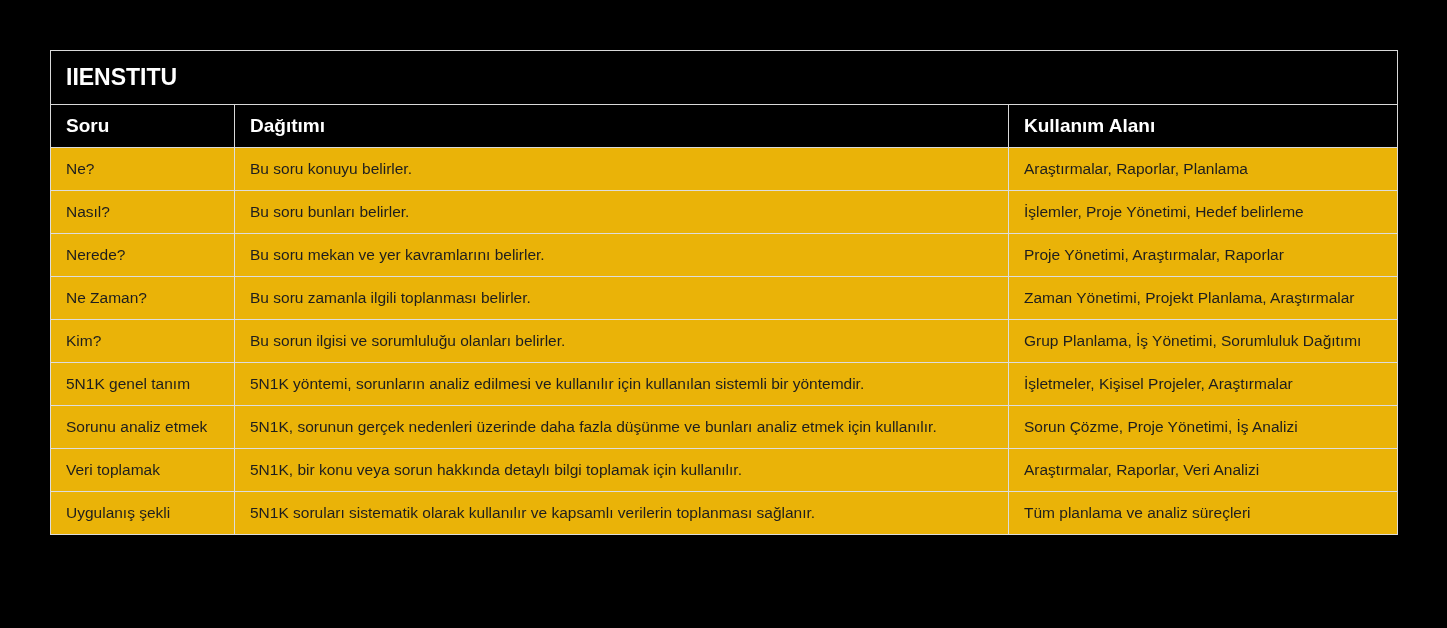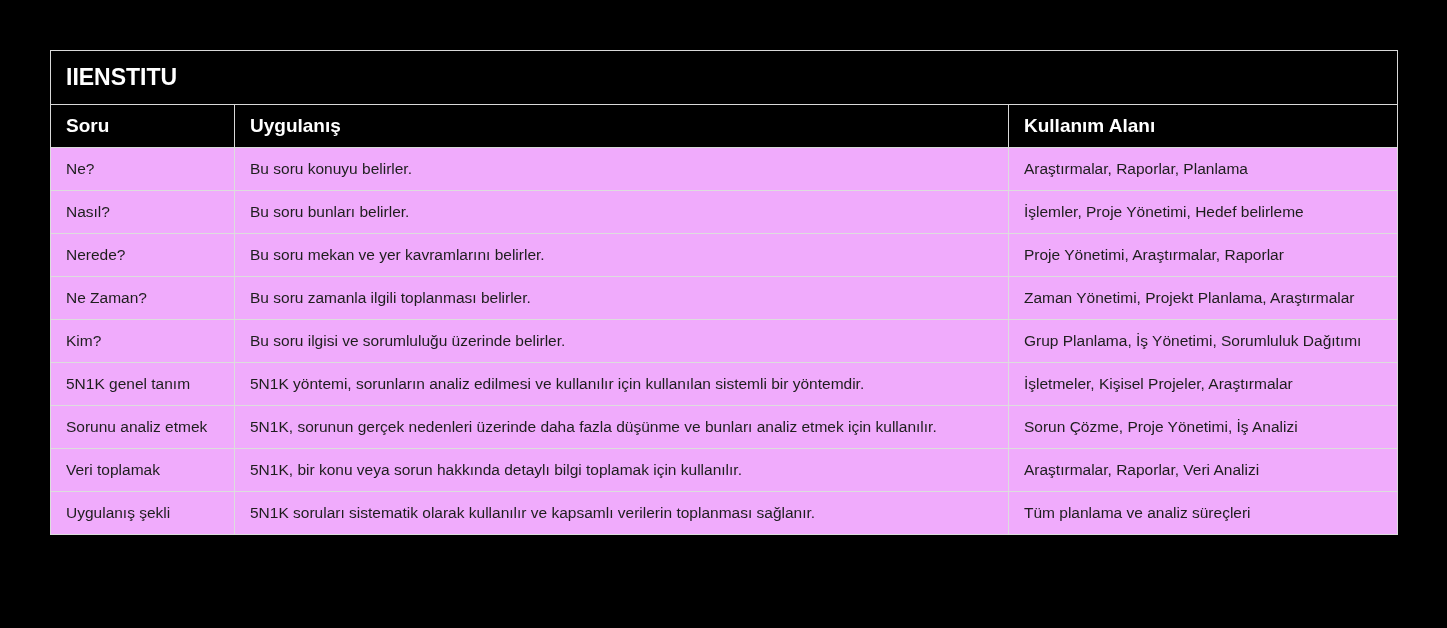--- a/index.html
+++ b/index.html
@@ -41,21 +41,21 @@
       color: #ffffff;
       font-weight: bold;
       font-size: 19px;
       height: 42px;
       padding: 0 15px;
       border: 1px solid #d9d9d9;
       text-align: left;
       vertical-align: middle;
     }
     td {
-      background: #f0abfc;
+      background: #eab308;
       color: #1e1e1e;
       font-size: 15.5px;
       height: 42px;
       padding: 0 15px;
       border: 1px solid #dddddd;
       vertical-align: middle;
       white-space: nowrap;
       overflow: hidden;
     }
     col.c1 { width: 184px; }
@@ -71,21 +71,21 @@
       <col class="c1">
         <col class="c2">
         <col class="c3">
     </colgroup>
     <thead>
       <tr>
         <th colspan="3" class="title-cell">IIENSTITU</th>
       </tr>
       <tr>
         <th class="col-head">Soru</th>
-        <th class="col-head">Uygulanış</th>
+        <th class="col-head">Dağıtımı</th>
         <th class="col-head">Kullanım Alanı</th>
       </tr>
     </thead>
     <tbody>
       <tr>
         <td>Ne?</td>
         <td>Bu soru konuyu belirler.</td>
         <td>Araştırmalar, Raporlar, Planlama</td>
       </tr>
       <tr>
@@ -98,21 +98,21 @@
         <td>Bu soru mekan ve yer kavramlarını belirler.</td>
         <td>Proje Yönetimi, Araştırmalar, Raporlar</td>
       </tr>
       <tr>
         <td>Ne Zaman?</td>
         <td>Bu soru zamanla ilgili toplanması belirler.</td>
         <td>Zaman Yönetimi, Projekt Planlama, Araştırmalar</td>
       </tr>
       <tr>
         <td>Kim?</td>
-        <td>Bu soru ilgisi ve sorumluluğu üzerinde belirler.</td>
+        <td>Bu sorun ilgisi ve sorumluluğu olanları belirler.</td>
         <td>Grup Planlama, İş Yönetimi, Sorumluluk Dağıtımı</td>
       </tr>
       <tr>
         <td>5N1K genel tanım</td>
         <td>5N1K yöntemi, sorunların analiz edilmesi ve kullanılır için kullanılan sistemli bir yöntemdir.</td>
         <td>İşletmeler, Kişisel Projeler, Araştırmalar</td>
       </tr>
       <tr>
         <td>Sorunu analiz etmek</td>
         <td>5N1K, sorunun gerçek nedenleri üzerinde daha fazla düşünme ve bunları analiz etmek için kullanılır.</td>

